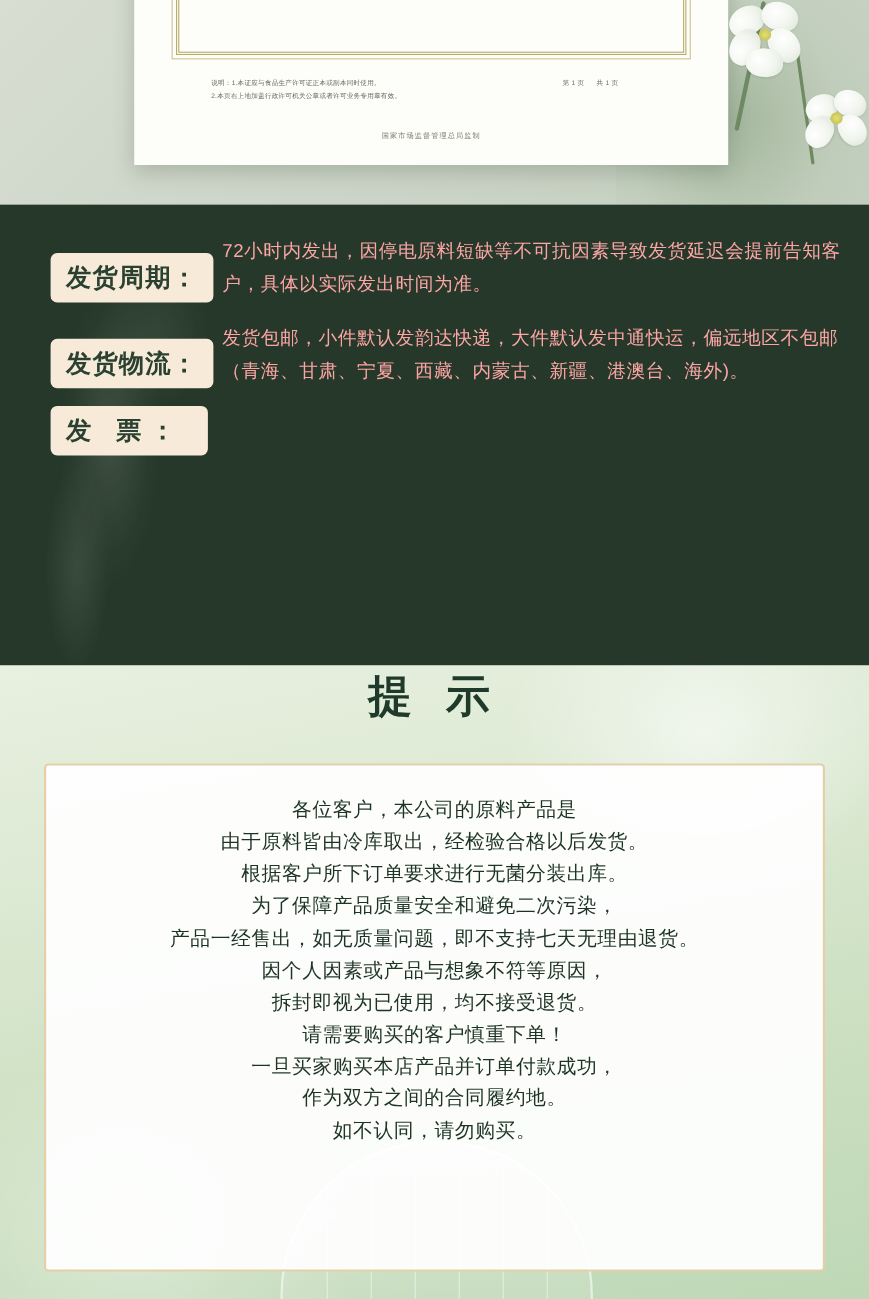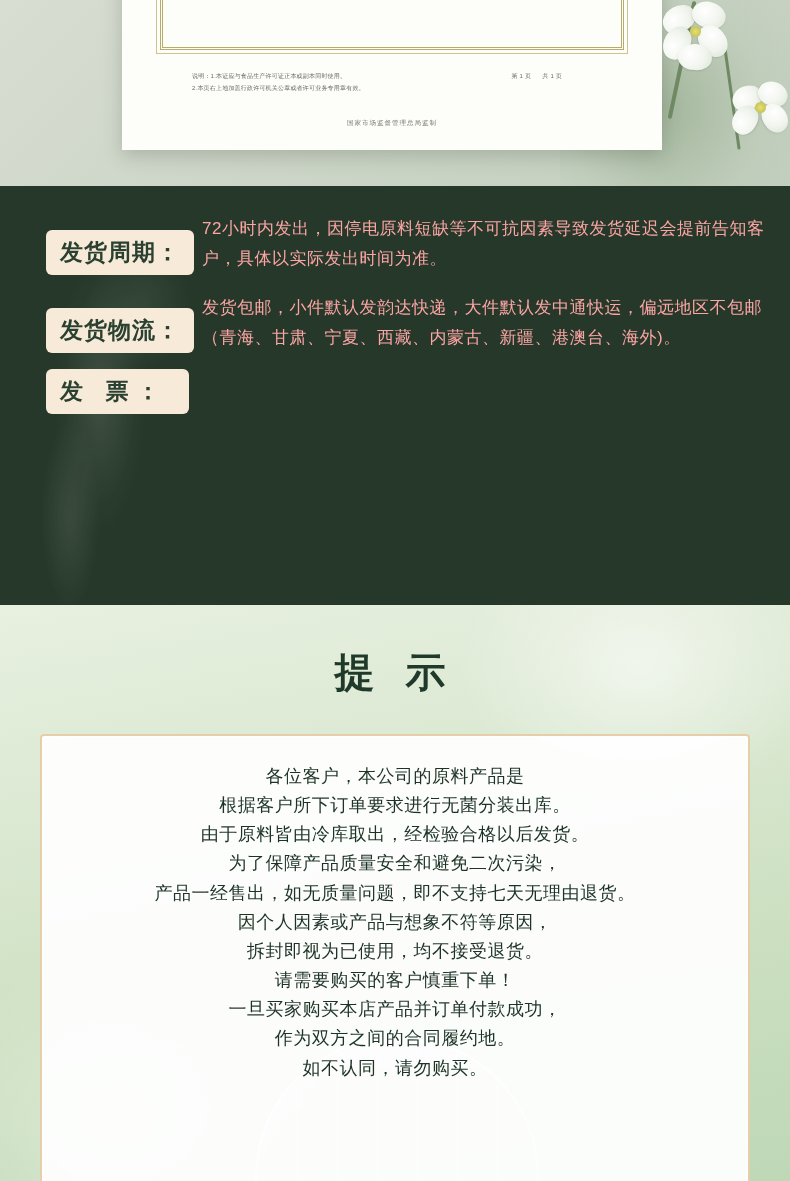--- a/index.html
+++ b/index.html
@@ -197,21 +197,20 @@
   .tips-arch-lines i {
     position: absolute;
     top: 0;
     bottom: 0;
     width: 1px;
     background: rgba(255,255,255,0.5);
   }
   .tips-title {
     position: relative;
     text-align: center;
-    padding-top: 40px;
     font-size: 40px;
     font-weight: bold;
     color: #1f3a2a;
     letter-spacing: 10px;
   }
   .tips-card {
     position: relative;
     margin: 34px 40px 0 40px;
     background: rgba(255,255,255,0.93);
     border: 2px solid #e6cfa8;
@@ -304,22 +303,22 @@
         <i style="left:160px"></i>
           <i style="left:200px"></i>
           <i style="left:240px"></i>
       </div>
     </div>
 
     <div class="tips-title">提 示</div>
 
     <div class="tips-card">
       <div class="tips-line">各位客户，本公司的原料产品是</div>
+      <div class="tips-line">由于原料皆由冷库取出，经检验合格以后发货。</div>
       <div class="tips-line">根据客户所下订单要求进行无菌分装出库。</div>
-      <div class="tips-line">由于原料皆由冷库取出，经检验合格以后发货。</div>
       <div class="tips-line">为了保障产品质量安全和避免二次污染，</div>
       <div class="tips-line">产品一经售出，如无质量问题，即不支持七天无理由退货。</div>
       <div class="tips-line">因个人因素或产品与想象不符等原因，</div>
       <div class="tips-line">拆封即视为已使用，均不接受退货。</div>
       <div class="tips-line">请需要购买的客户慎重下单！</div>
       <div class="tips-line">一旦买家购买本店产品并订单付款成功，</div>
       <div class="tips-line">作为双方之间的合同履约地。</div>
       <div class="tips-line">如不认同，请勿购买。</div>
     </div>
   </section>

